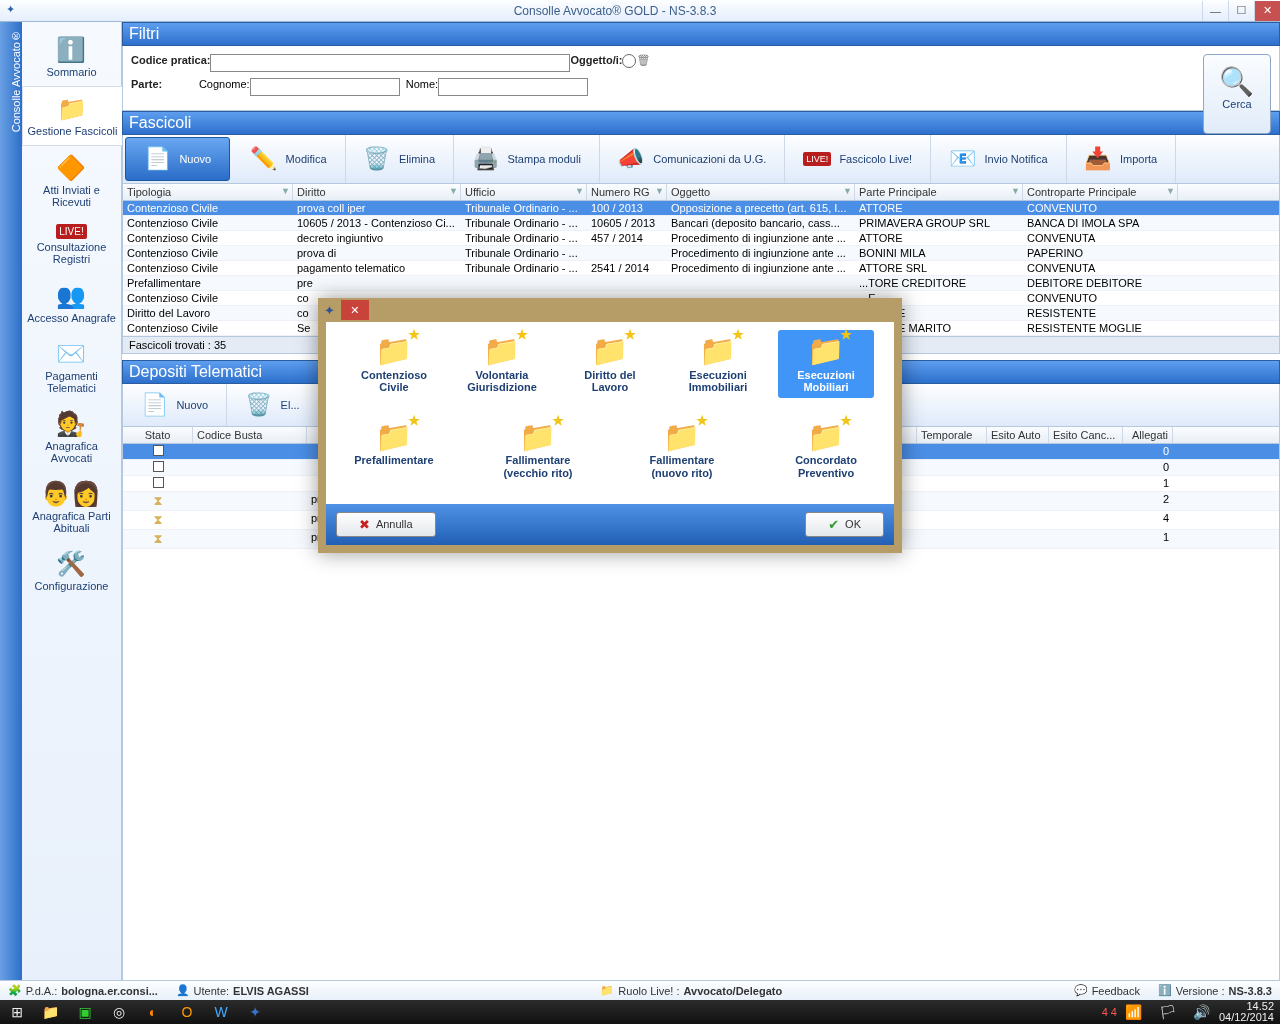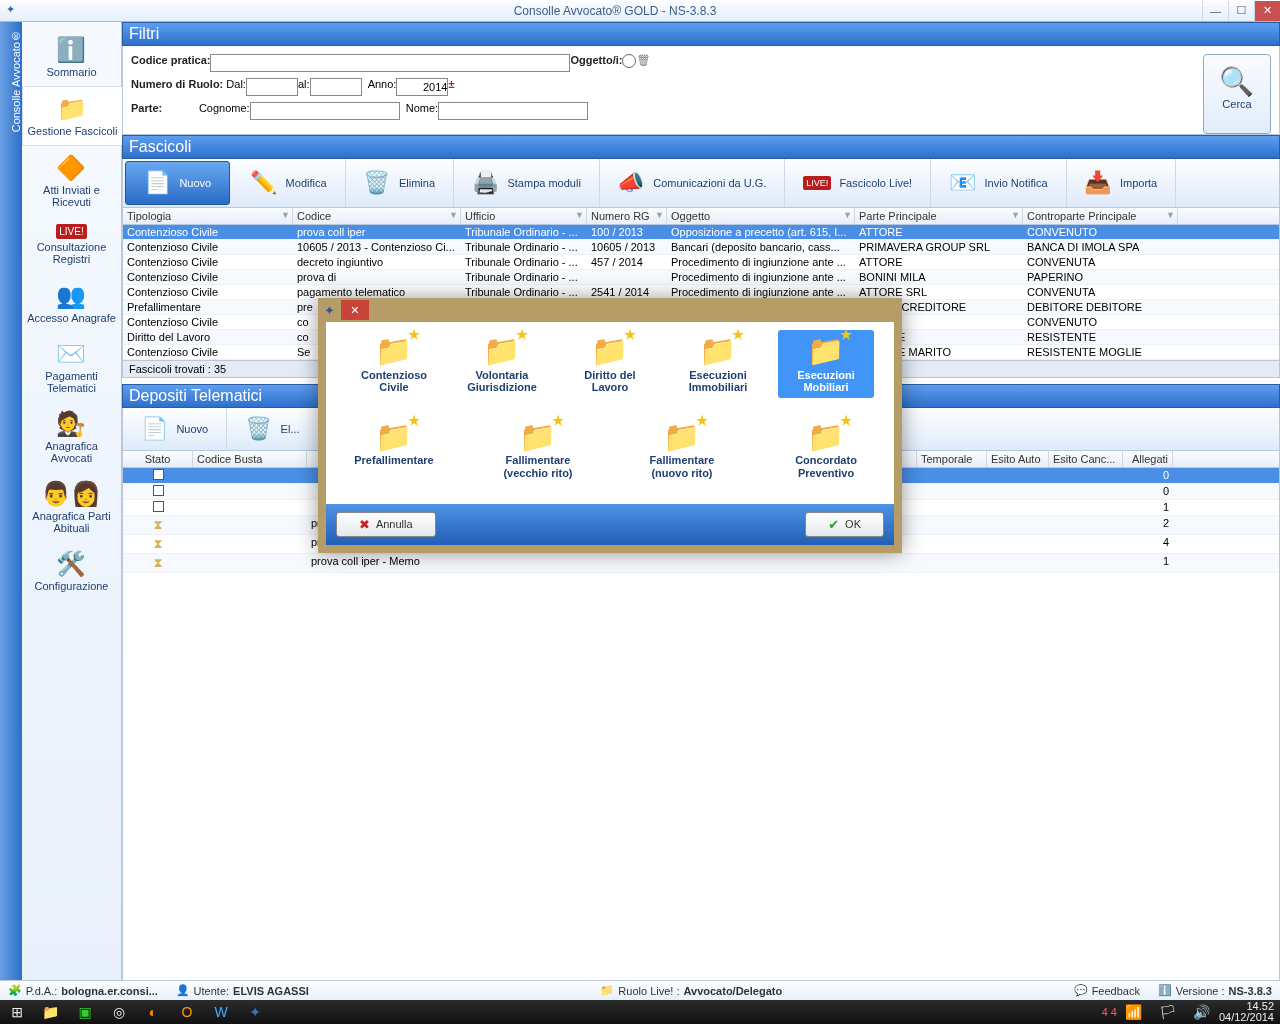--- a/index.html
+++ b/index.html
@@ -151,30 +151,20 @@
   <div class="panelhead">Filtri</div>
   <div class="filters">
     <div class="frow">
       <span class="flabel">Codice pratica:</span>
       <input class="finput wide" style="">
       <span class="flabel">Oggetto/i:</span>
       <span class="checkish"></span>
       <span class="trash">🗑</span>
     </div>
     <div class="frow">
-      <span class="flabel">Numero di Ruolo:</span>
-      &nbsp;<span>Dal:</span>
-      <input class="finput sm" style="">
-      <span>al:</span>
-      <input class="finput sm" style="">
-      &nbsp;&nbsp;<span>Anno:</span>
-      <input class="finput sm" style="text-align: right;" value="2014">
-      <span style="color:#b02020;font-weight:bold">±</span>
-    </div>
-    <div class="frow">
       <span class="flabel">Parte:</span>
       &nbsp;&nbsp;&nbsp;&nbsp;&nbsp;&nbsp;&nbsp;&nbsp;&nbsp;&nbsp;&nbsp;&nbsp;
       <span>Cognome:</span>
       <input class="finput md" style="">
       &nbsp;&nbsp;<span>Nome:</span>
       <input class="finput md" style="">
     </div>
     <div class="searchbtn">
       <span class="ic">🔍</span>
       <span>Cerca</span>
@@ -212,21 +202,21 @@
         <span style="line-height:1">Invio Notifica</span>
       </div>
     <div class="tbtn">
         <span class="tbic">📥</span>
         <span>Importa</span>
       </div>
   </div>
   <div class="table">
     <div class="thead">
       <div class="th c0"><span>Tipologia</span><span class="filt">▼</span></div>
-      <div class="th c1"><span>Codice</span><span class="filt">▼</span></div>
+      <div class="th c1"><span>Diritto</span><span class="filt">▼</span></div>
       <div class="th c2"><span>Ufficio</span><span class="filt">▼</span></div>
       <div class="th c3"><span>Numero RG</span><span class="filt">▼</span></div>
       <div class="th c4"><span>Oggetto</span><span class="filt">▼</span></div>
       <div class="th c5"><span>Parte Principale</span><span class="filt">▼</span></div>
       <div class="th c6"><span>Controparte Principale</span><span class="filt">▼</span></div>
     </div>
     <div id="frows">
         <div class="tr sel">
           <div class="td c0">Contenzioso Civile</div>
           <div class="td c1">prova coll iper</div>

